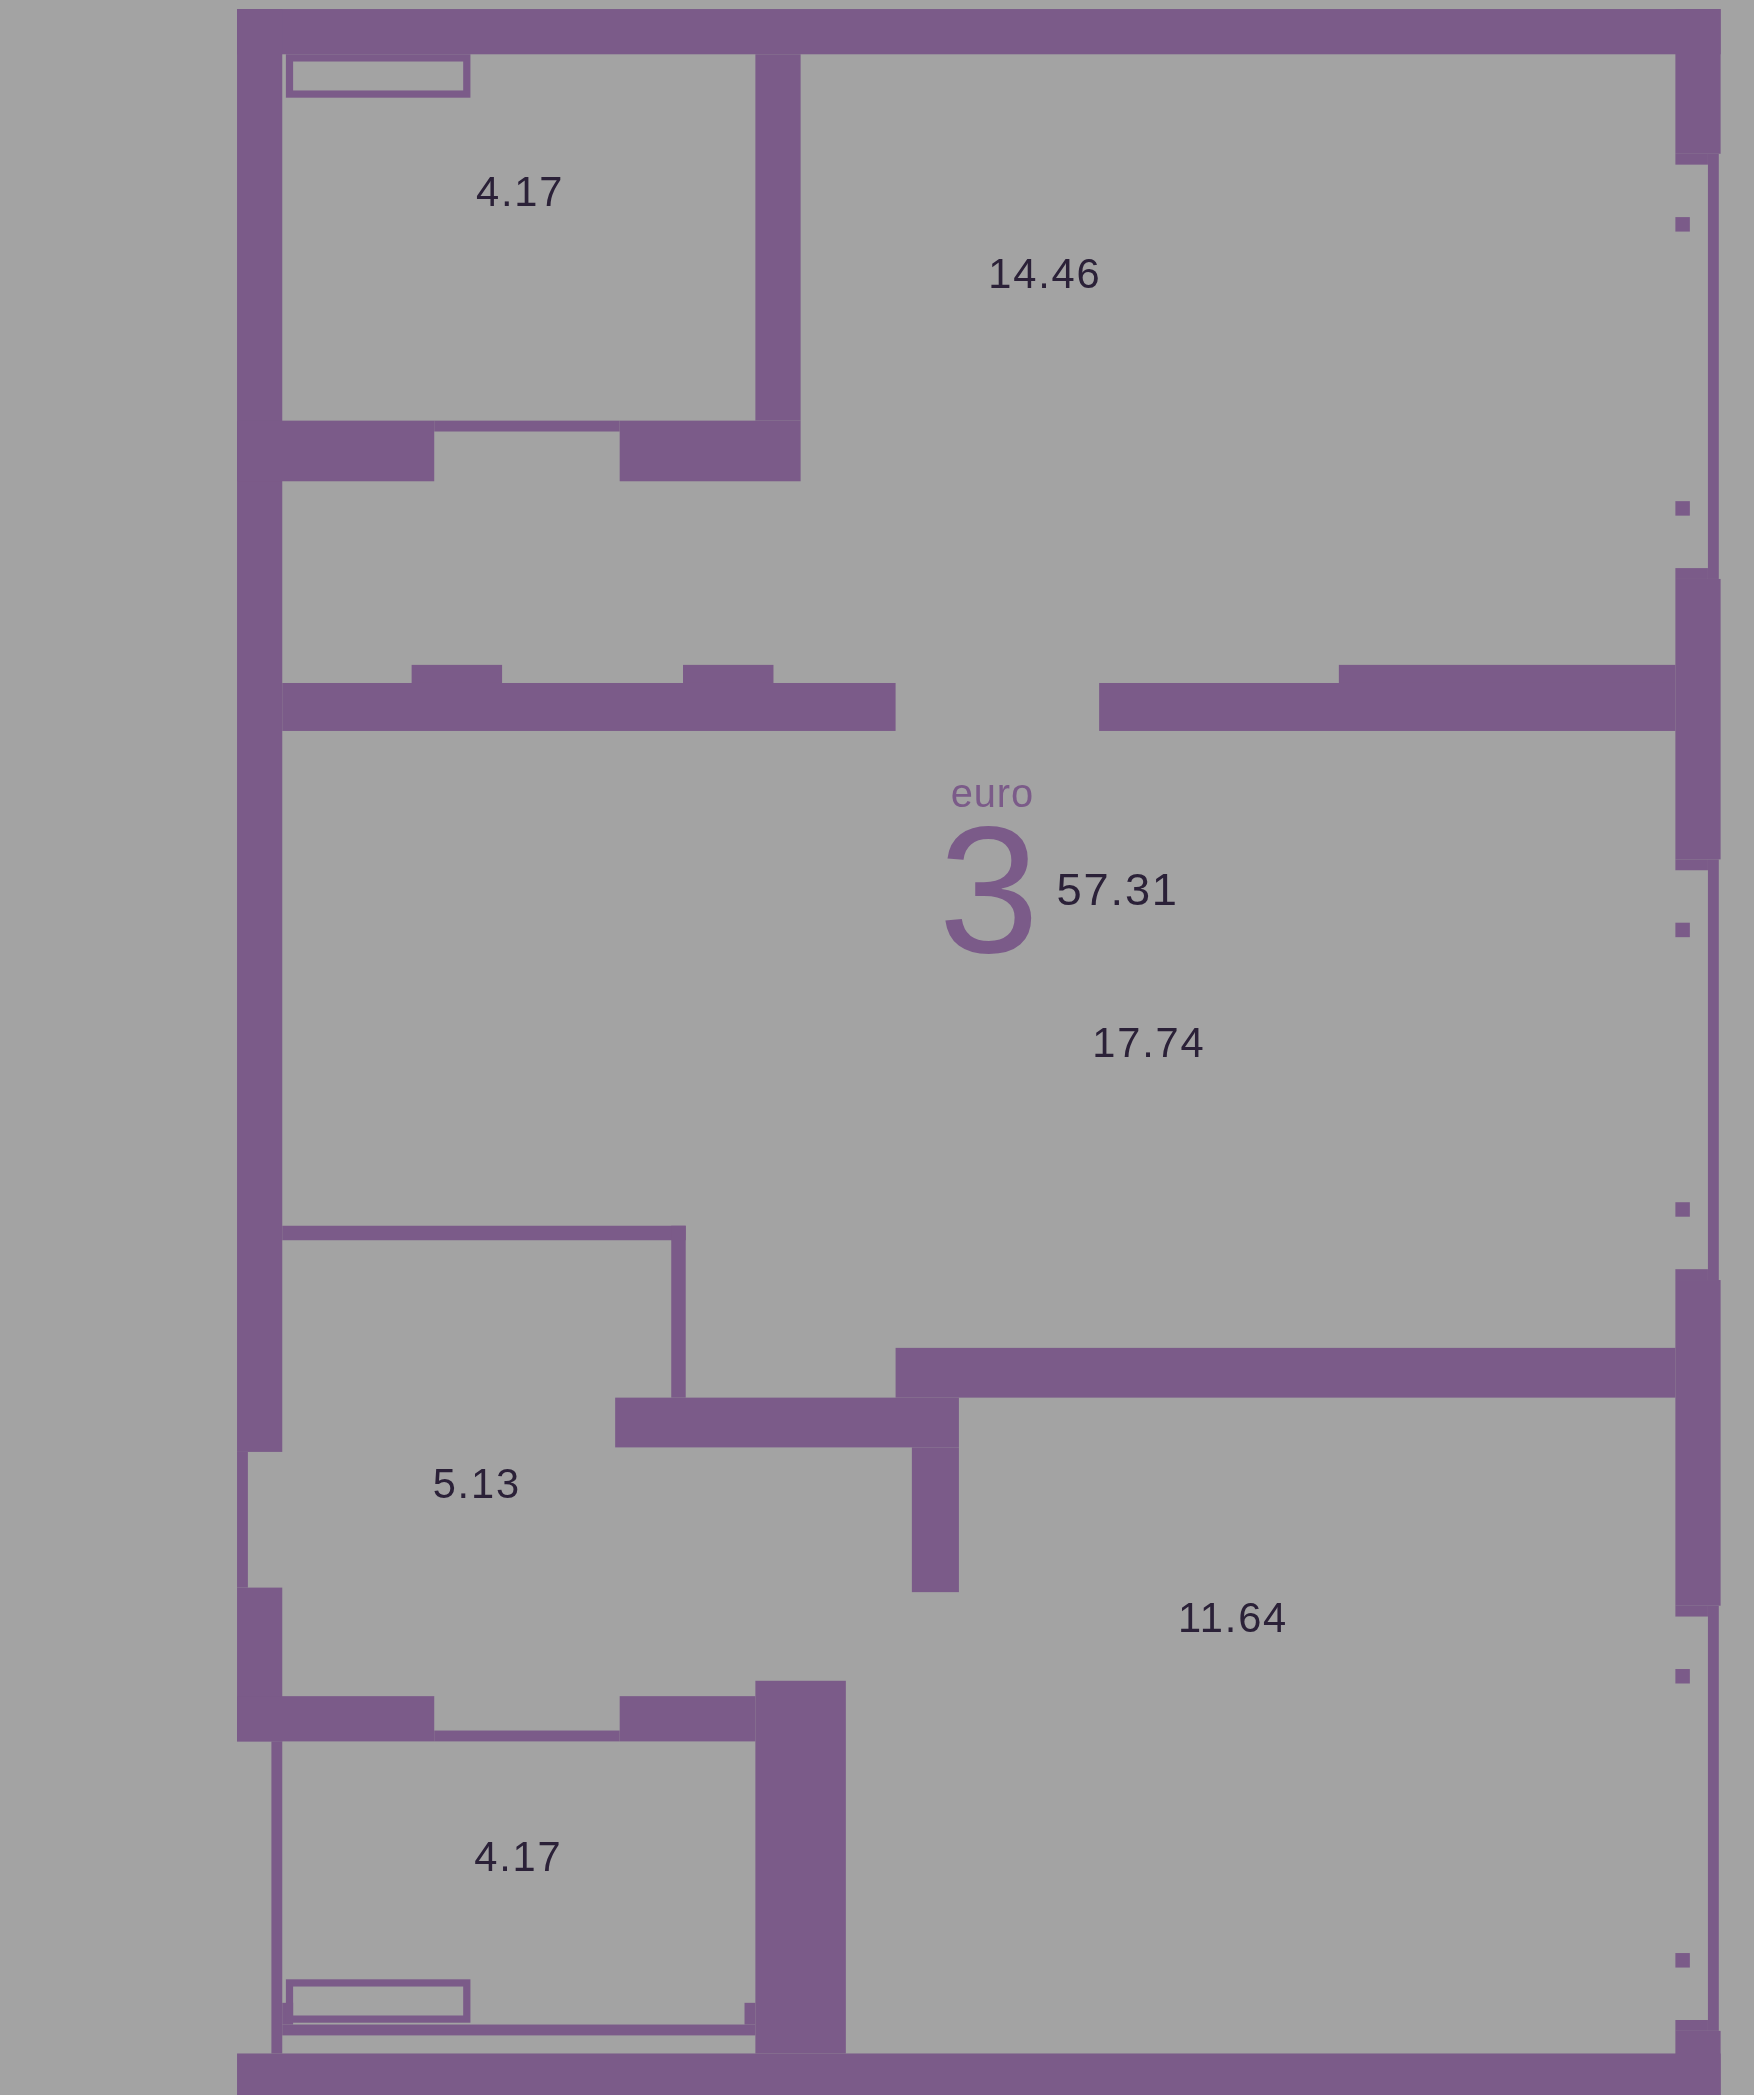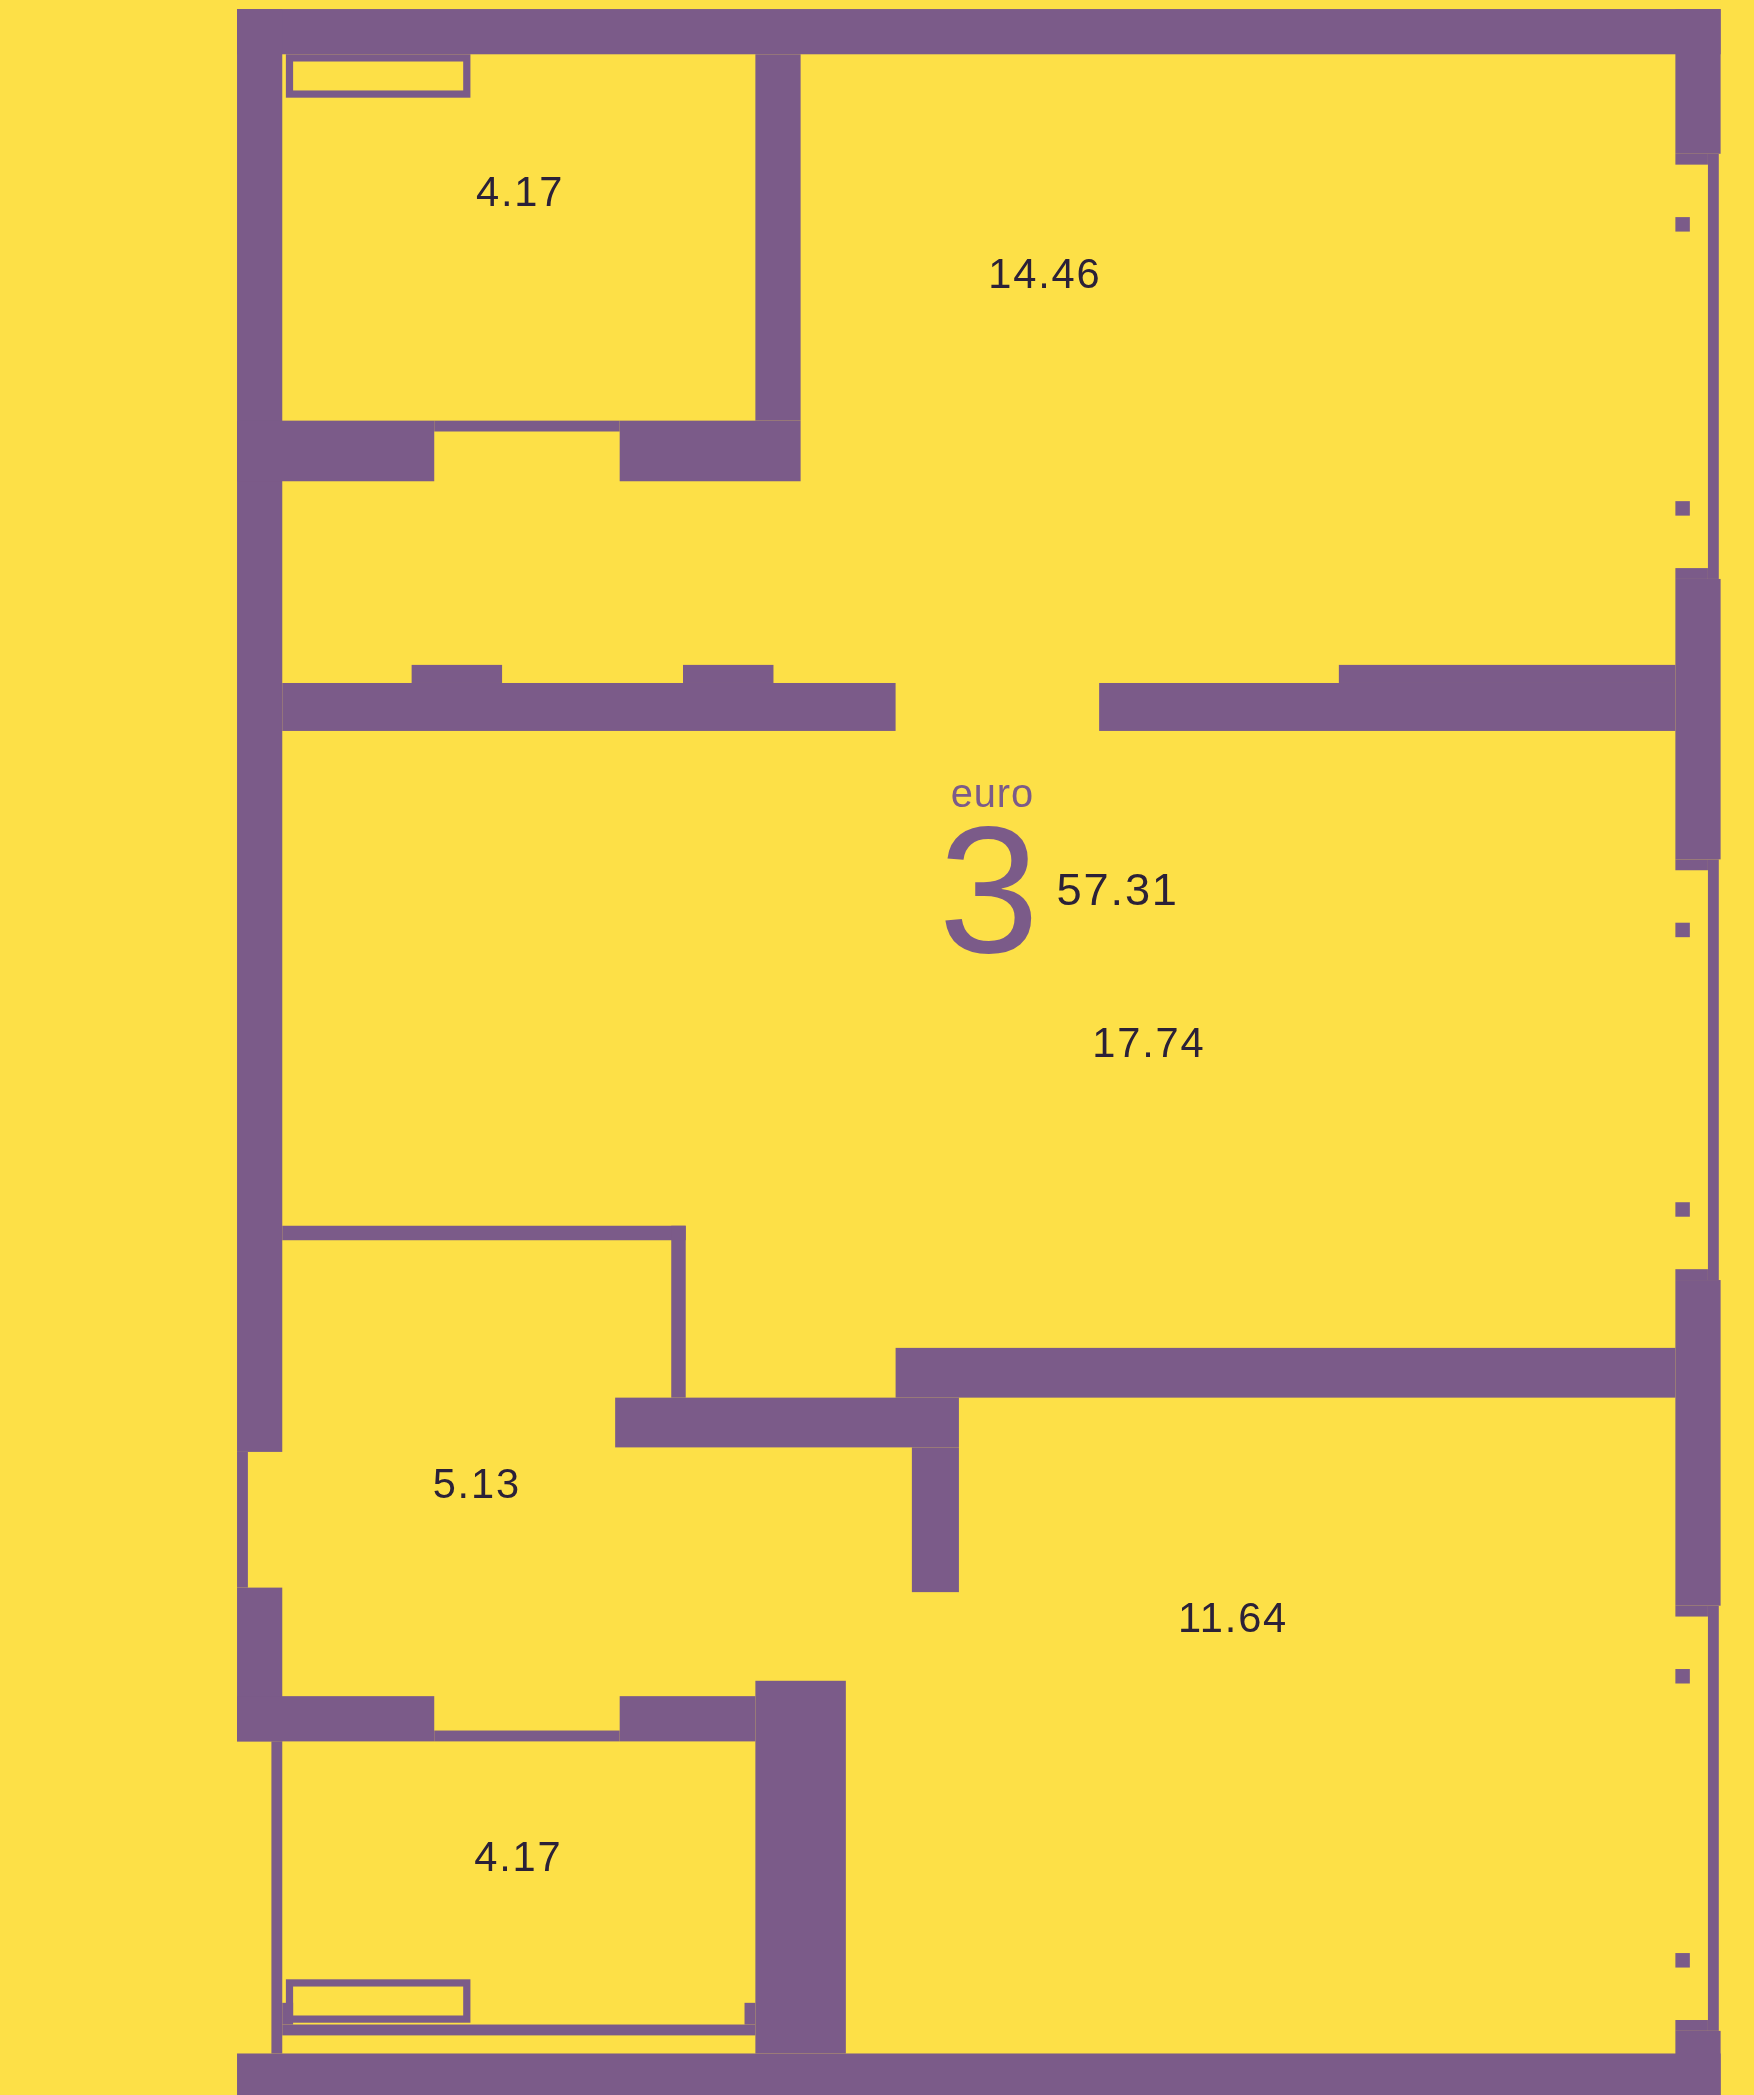--- a/index.html
+++ b/index.html
@@ -1,16 +1,16 @@
 <!DOCTYPE html>
 <html style="font-size:14.5px"><head>
 <meta charset="utf-8">
 <style>
   html,body{margin:0;padding:0;background:#000;}
-  .canvas{width:1755px;height:2096px;background:#fde047;position:relative;overflow:hidden;}
+  .canvas{width:1755px;height:2096px;background:#a3a3a3;position:relative;overflow:hidden;}
   svg{display:block;}
   .wall{fill:#7b5b89;}
   .thin{fill:#7b5b89;}
   .frame{fill:none;stroke:#7b5b89;stroke-width:8;}
   .room-label{
     font-family:"Liberation Sans", sans-serif;
     font-size:46px;
     letter-spacing:2px;
     fill:#2b2138;
     text-anchor:middle;

